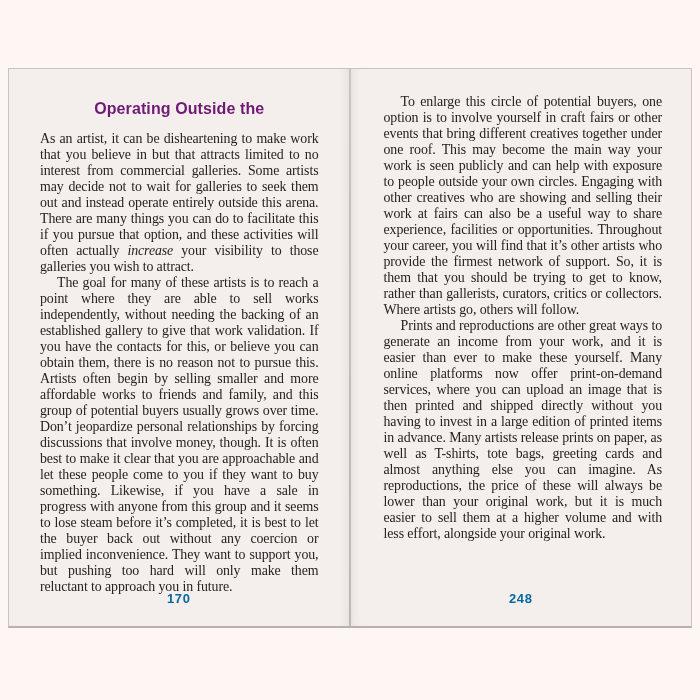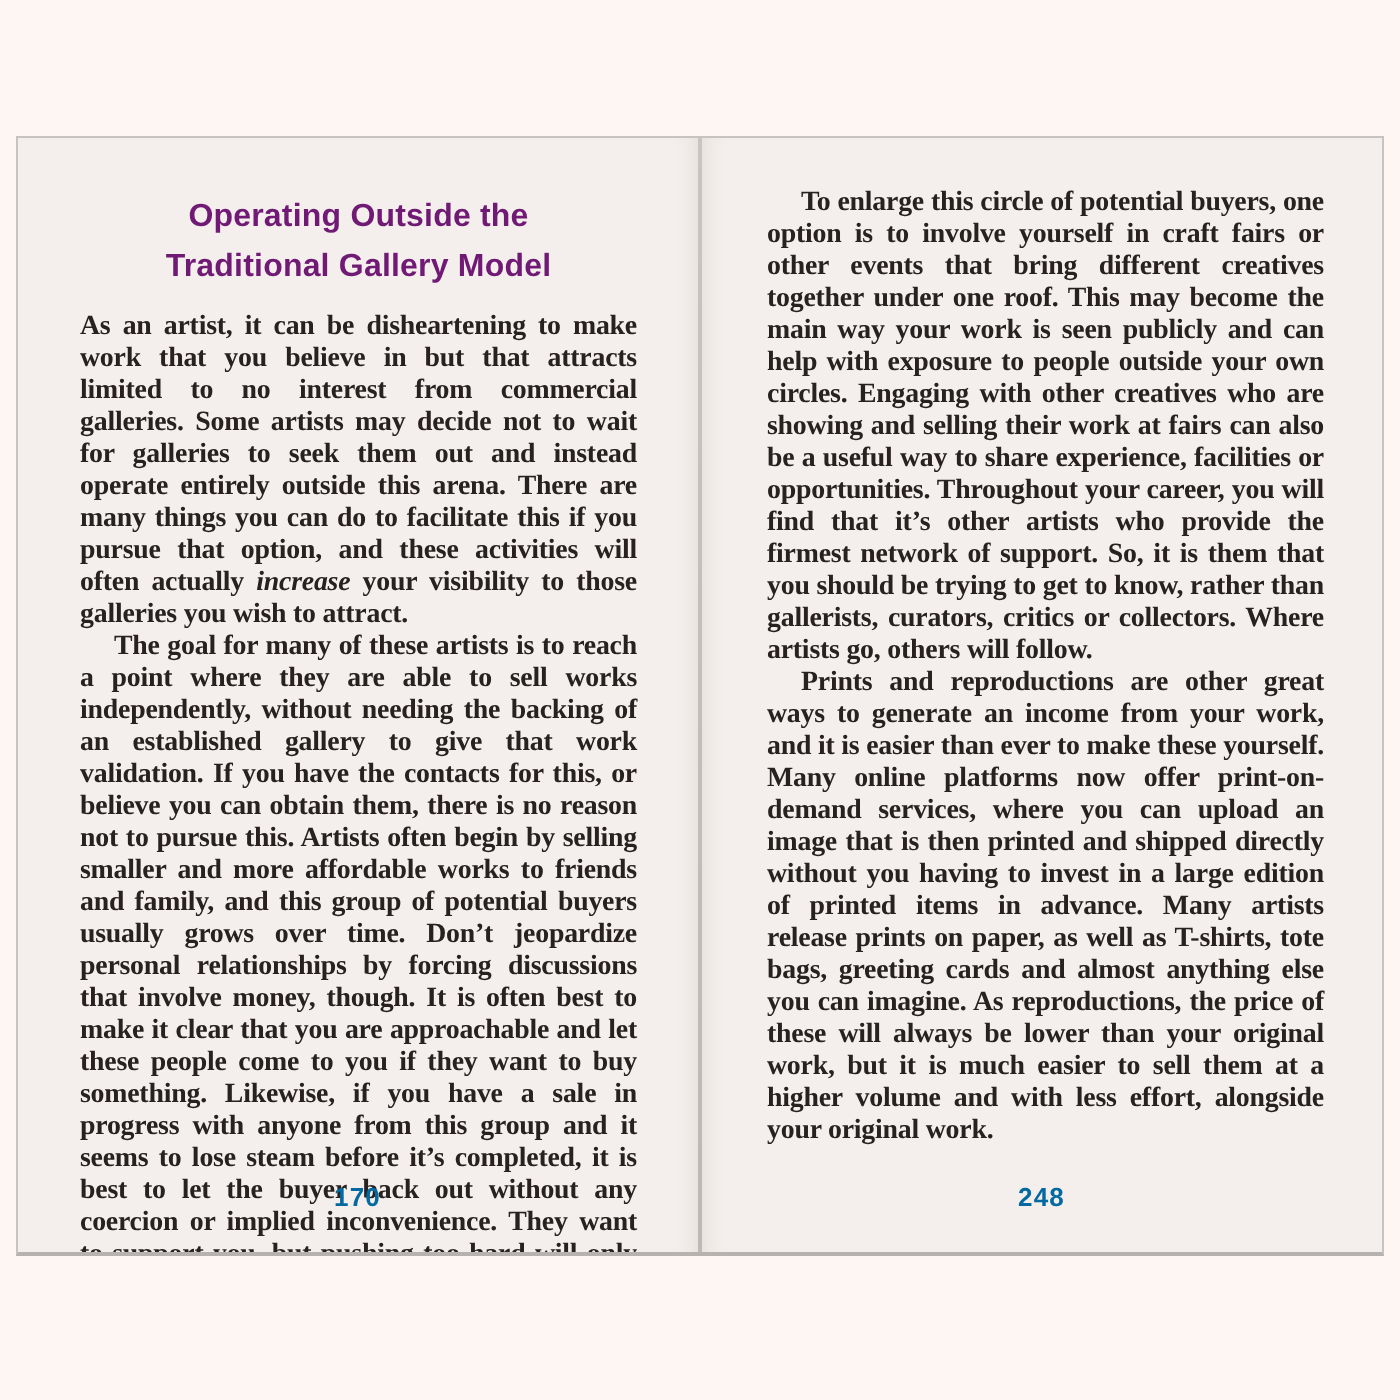--- a/index.html
+++ b/index.html
@@ -53,21 +53,20 @@
     color: #701a75;
   }
   p.body {
     margin: 0;
     font-size: 13.9px;
     line-height: 16px;
     letter-spacing: -0.1px;
     text-align: justify;
     color: #272120;
     hyphens: auto;
-    font-weight: bold;
     -webkit-hyphens: auto;
   }
   p.body.indent { text-indent: 17px; }
   p.body em { font-style: italic; }
   .page-number {
     position: absolute;
     left: 0; right: 0;
     bottom: 20px;
     text-align: center;
     font-family: "Liberation Sans", sans-serif;
@@ -79,21 +78,20 @@
 </style>
 </head>
 <body>
 
 <div class="stage">
   <div class="spread">
 
     <section class="page page-left">
       <h1 class="chapter-title">
         <span>Operating Outside the</span><br>
-        <span>Traditional Gallery Model</span>
       </h1>
       <p class="body"><span>As an artist, it can be disheartening to make work that you believe in but that attracts limited to no interest from commercial galleries. Some artists may decide not to wait for galleries to seek them out and instead operate entirely outside this arena. There are many things you can do to facilitate this if you pursue that option, and these activities will often actually </span><em>increase</em><span> your visibility to those galleries you wish to attract.</span></p>
       <p class="body indent">The goal for many of these artists is to reach a point where they are able to sell works independently, without needing the backing of an established gallery to give that work validation. If you have the contacts for this, or believe you can obtain them, there is no reason not to pursue this. Artists often begin by selling smaller and more affordable works to friends and family, and this group of potential buyers usually grows over time. Don’t jeopardize personal relationships by forcing discussions that involve money, though. It is often best to make it clear that you are approachable and let these people come to you if they want to buy something. Likewise, if you have a sale in progress with anyone from this group and it seems to lose steam before it’s completed, it is best to let the buyer back out without any coercion or implied inconvenience. They want to support you, but pushing too hard will only make them reluctant to approach you in future.</p>
       <div class="page-number">170</div>
     </section>
 
     <div class="seam"></div>
 
     <section class="page page-right">
       <p class="body indent">To enlarge this circle of potential buyers, one option is to involve yourself in craft fairs or other events that bring different creatives together under one roof. This may become the main way your work is seen publicly and can help with exposure to people outside your own circles. Engaging with other creatives who are showing and selling their work at fairs can also be a useful way to share experience, facilities or opportunities. Throughout your career, you will find that it’s other artists who provide the firmest network of support. So, it is them that you should be trying to get to know, rather than gallerists, curators, critics or collectors. Where artists go, others will follow.</p>

